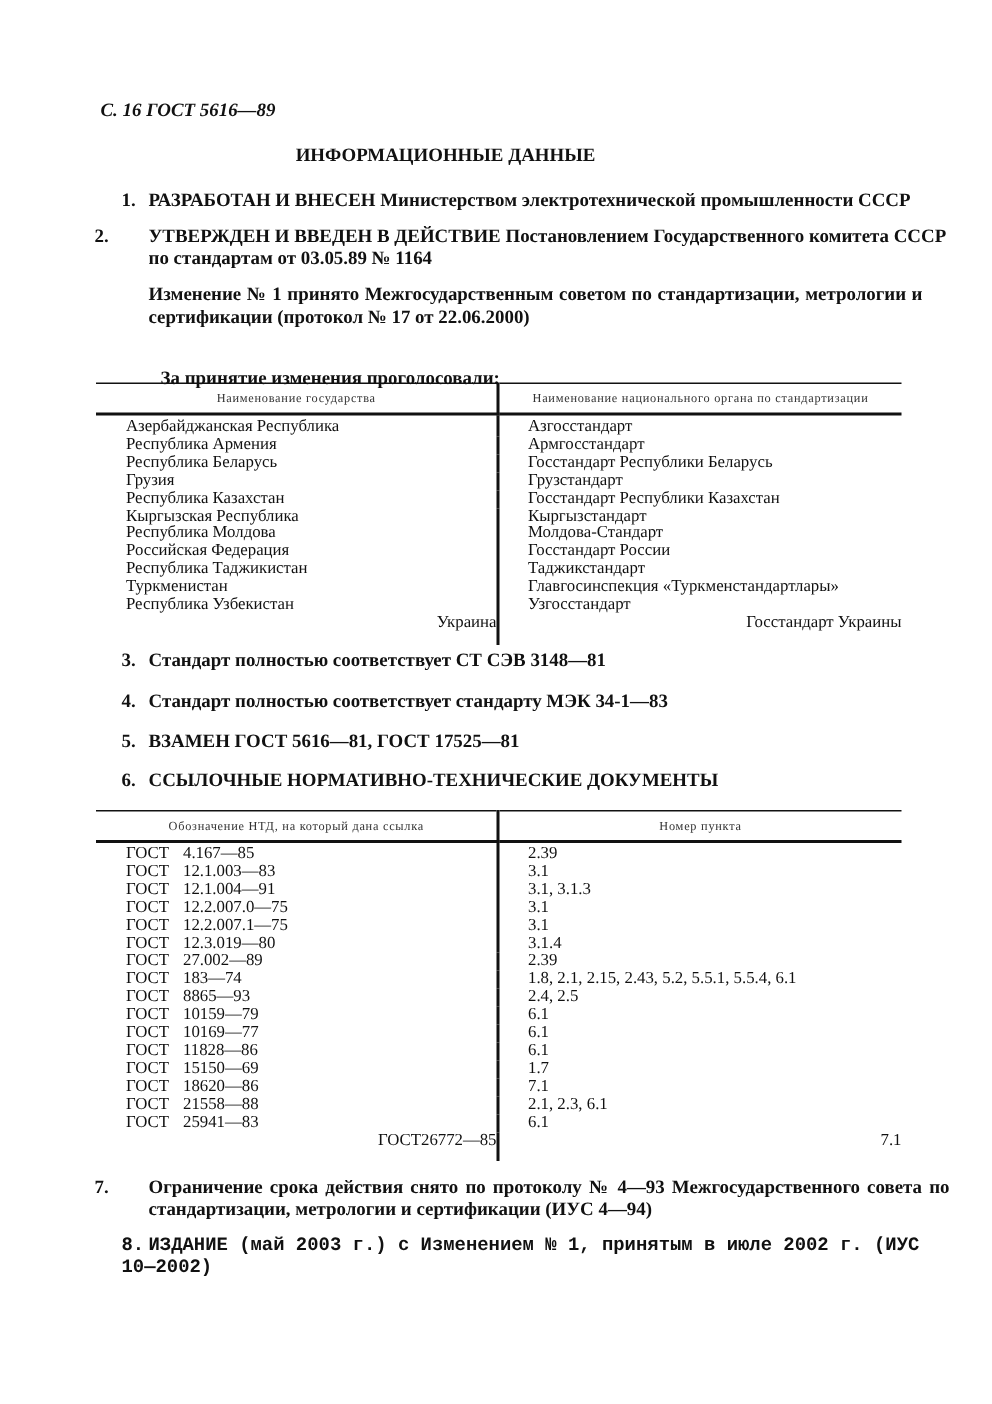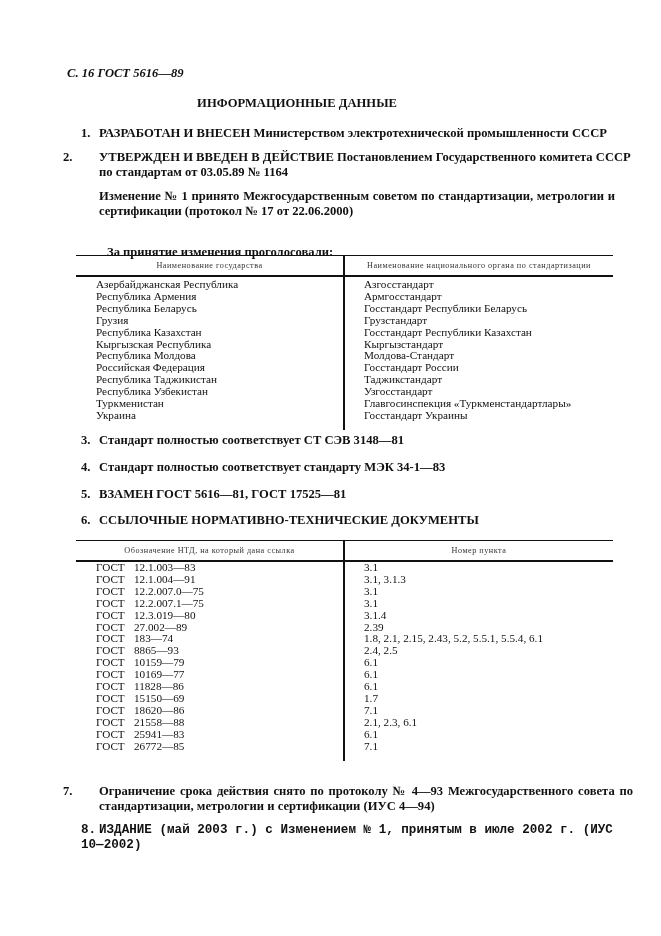--- a/index.html
+++ b/index.html
@@ -13,34 +13,34 @@
     .t13 { font-size: 12.6px; line-height: 15px; }
     .header { left: 67px; top: 66px; font-style: italic; }
     .title { left: 0; width: 594px; text-align: center; top: 96px; }
     .item { left: 81px; width: 534px; }
     .item .num { display: inline-block; width: 18px; }
     .hang { padding-left: 18px; text-indent: -18px; }
     .indent { left: 99px; width: 516px; }
     .vote { left: 107px; }
 
     table.grid {
-      position: absolute; left: 76px; width: 537px;
+      position: absolute; left: 64px; width: 537px;
       border-collapse: collapse;
       font-size: 11.2px; line-height: 11.9px;
     }
     table.grid th {
       font-weight: normal; font-size: 8.2px; letter-spacing: 0.5px;
       color: #333; height: 19px; padding: 0;
       border-top: 1.5px solid #111; border-bottom: 2px solid #111;
       text-align: center;
     }
     table.grid td { padding: 0; vertical-align: top; white-space: nowrap; }
     table.grid .c1 { border-right: 2px solid #111; }
     table.grid tr.first td { padding-top: 2px; }
-    table.grid tr.last td { padding-bottom: 8px; }
+    table.grid tr.last td { padding-bottom: 8px; text-align: right; }
     .t1 td.c1 { padding-left: 20px !important; width: 247px; }
     .t1 td.c2 { padding-left: 19px !important; margin-left: 48px; }
     .t2 td.c1 { padding-left: 20px !important; width: 247px; }
     .t2 td.c2 { padding-left: 19px !important; }
     .gost-kw { display: inline-block; width: 38px; }
   </style>
 </head>
 <body>
 
 <div class="abs header b t13">С. 16 ГОСТ 5616—89</div>
@@ -96,26 +96,26 @@
       </tr>
       <tr>
         <td class="c1"><span>Российская Федерация</span></td>
         <td class="c2">Госстандарт России</td>
       </tr>
       <tr>
         <td class="c1"><span>Республика Таджикистан</span></td>
         <td class="c2">Таджикстандарт</td>
       </tr>
       <tr>
+        <td class="c1"><span>Туркменистан</span></td>
+        <td class="c2">Главгосинспекция «Туркменстандартлары»</td>
+      </tr>
+      <tr>
         <td class="c1"><span>Республика Узбекистан</span></td>
         <td class="c2">Узгосстандарт</td>
-      </tr>
-      <tr>
-        <td class="c1"><span>Туркменистан</span></td>
-        <td class="c2">Главгосинспекция «Туркменстандартлары»</td>
       </tr>
       <tr class=" last">
         <td class="c1"><span>Украина</span></td>
         <td class="c2">Госстандарт Украины</td>
       </tr>
     </tbody>
 </table>
 
 <div class="abs item b t13" style="top:433px;">
   <span class="num">3.</span><span>Стандарт полностью соответствует СТ СЭВ 3148—81</span>
@@ -131,20 +131,24 @@
 </div>
 
 <table class="grid t2" style="top:540px;">
   <thead>
     <tr>
       <th class="c1">Обозначение НТД, на который дана ссылка</th>
       <th>Номер пункта</th>
     </tr>
   </thead>
   <tbody id="refs-body">
+      <tr class="first">
+        <td class="c1"><span class="gost-kw">ГОСТ</span><span>4.167—85</span></td>
+        <td class="c2">2.39</td>
+      </tr>
       <tr>
         <td class="c1"><span class="gost-kw">ГОСТ</span><span>12.1.003—83</span></td>
         <td class="c2">3.1</td>
       </tr>
       <tr>
         <td class="c1"><span class="gost-kw">ГОСТ</span><span>12.1.004—91</span></td>
         <td class="c2">3.1, 3.1.3</td>
       </tr>
       <tr>
         <td class="c1"><span class="gost-kw">ГОСТ</span><span>12.2.007.0—75</span></td>

